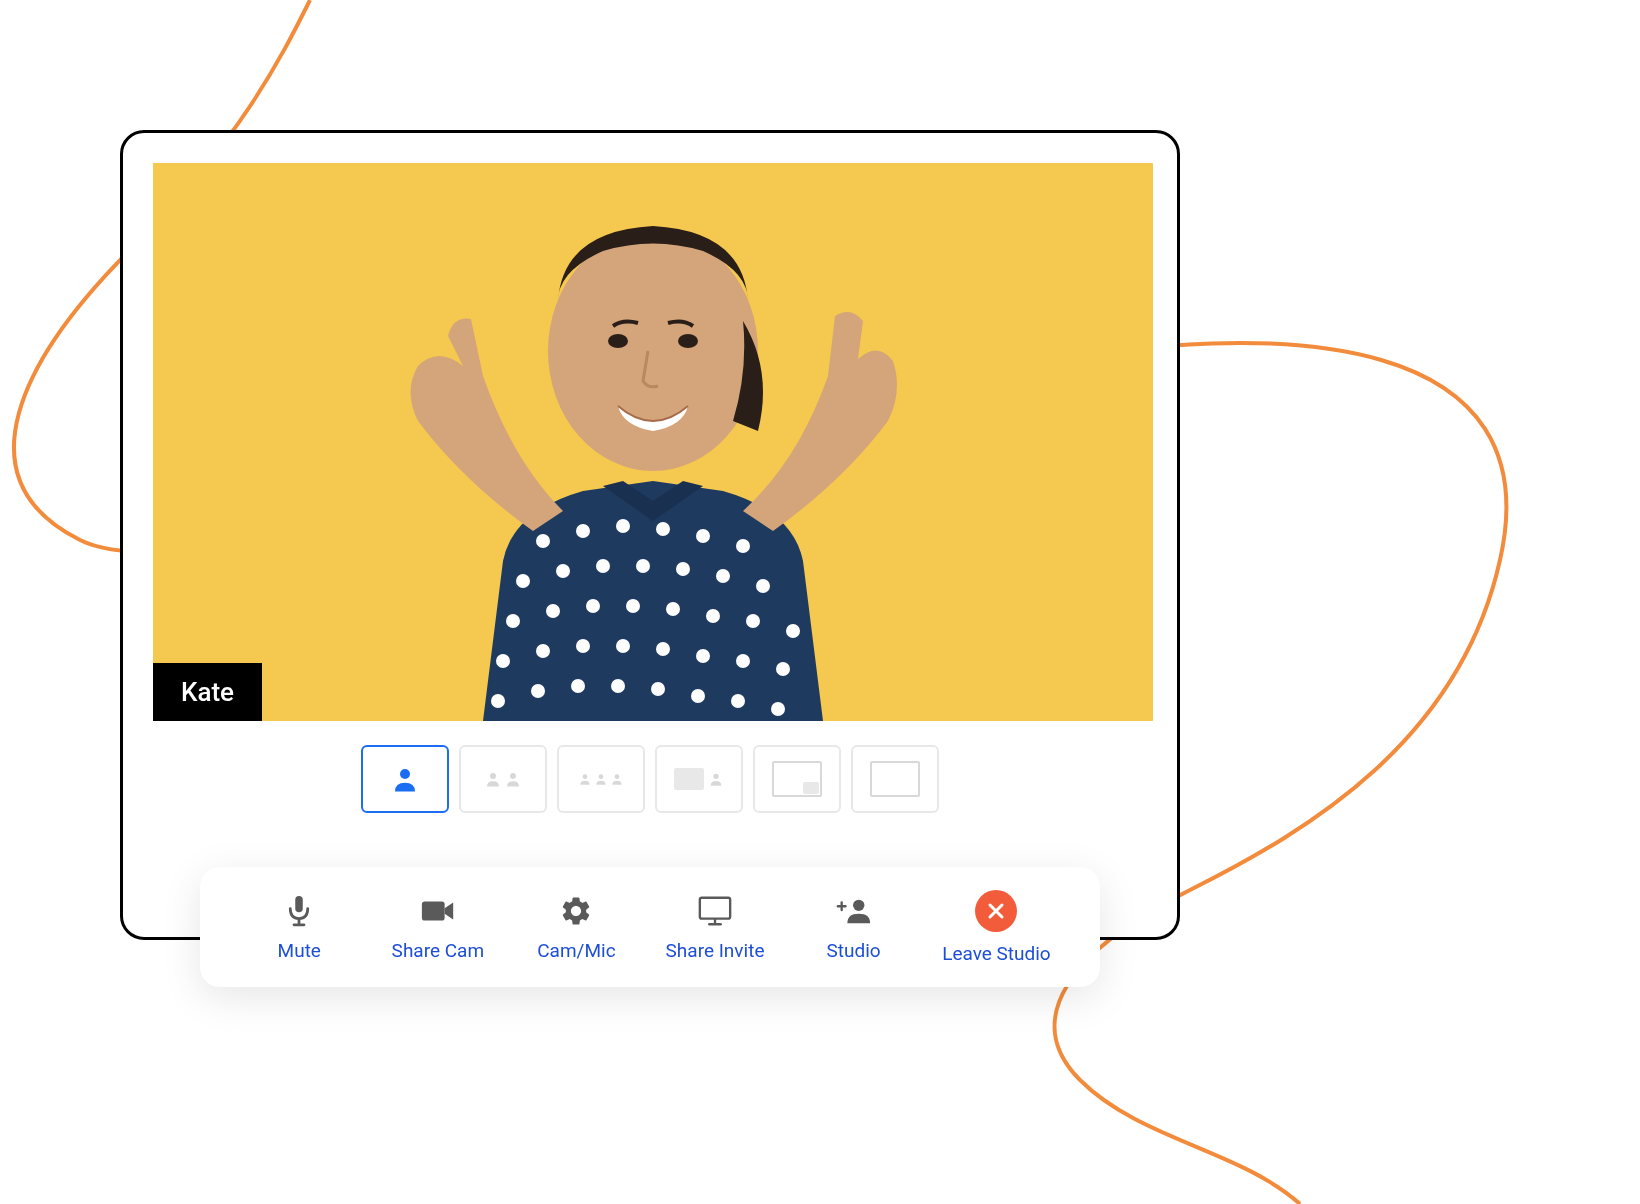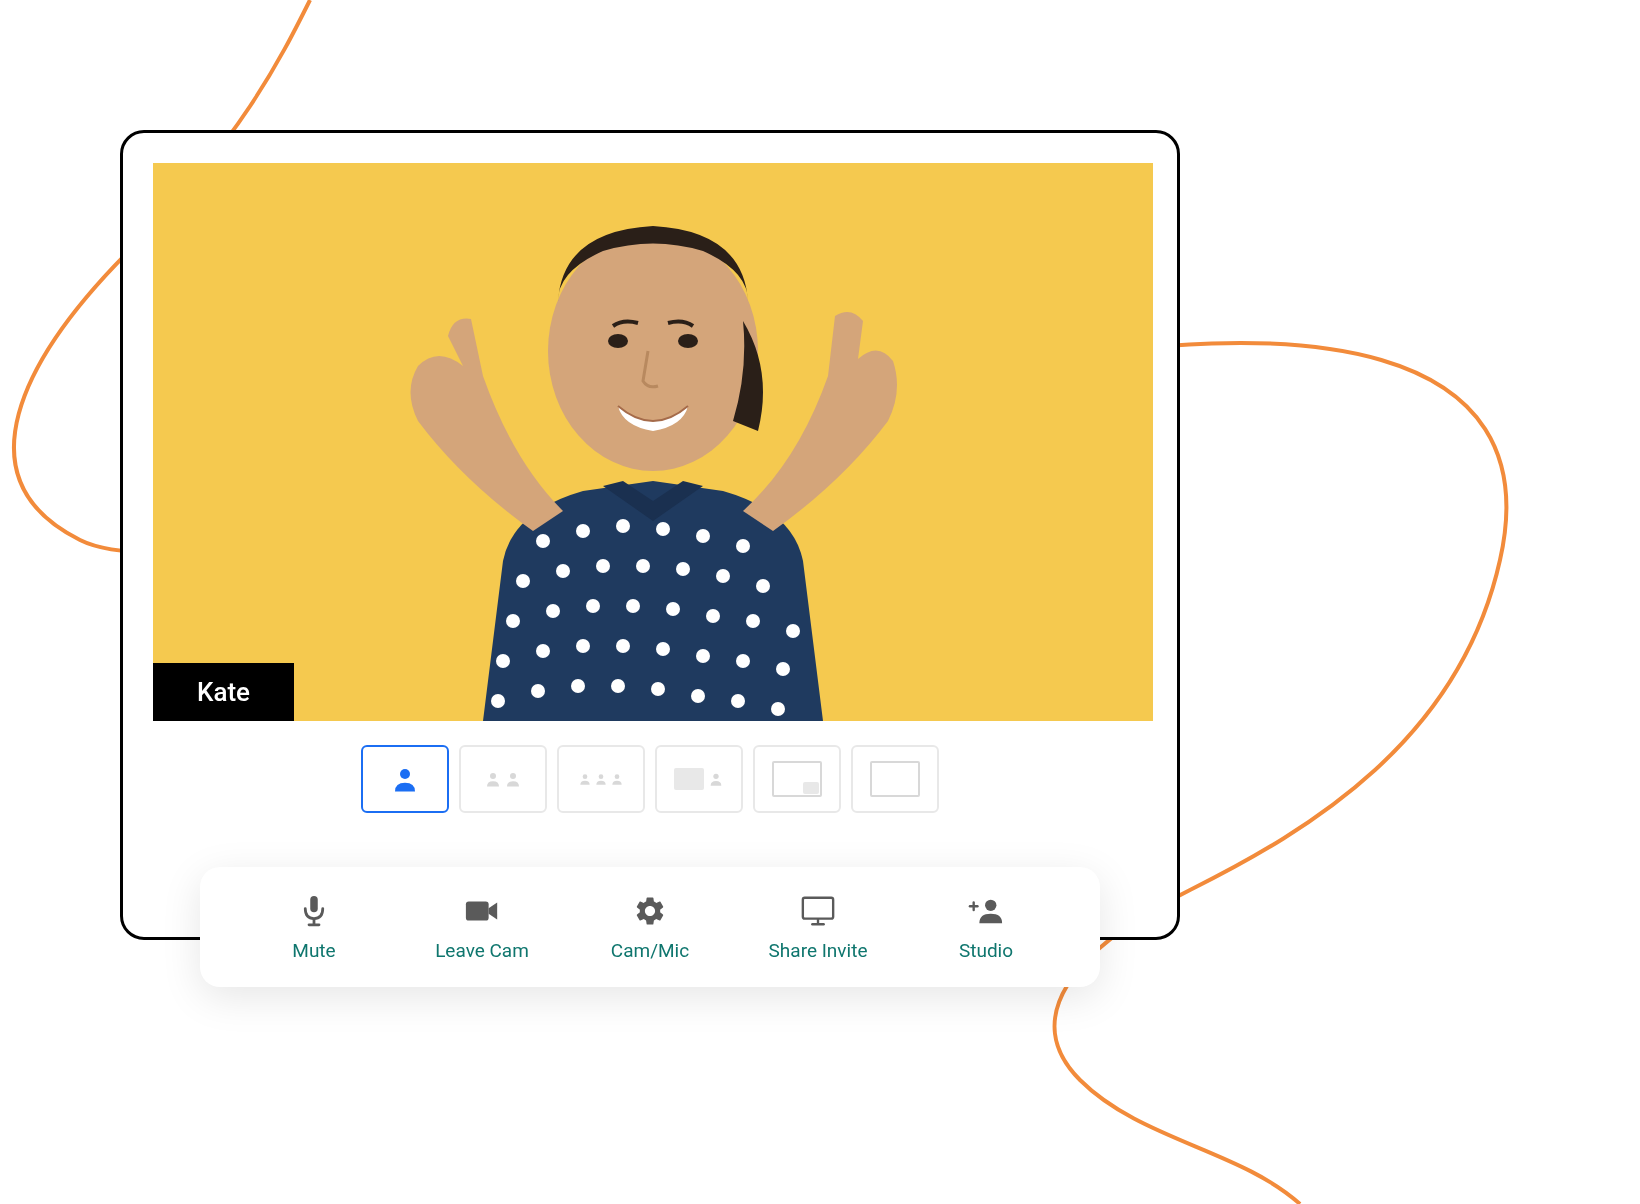--- a/index.html
+++ b/index.html
@@ -63,21 +63,21 @@
       height: 500px;
       position: relative;
     }
     
     .name-badge {
       position: absolute;
       left: 0;
       bottom: 0;
       background: #000000;
       color: #ffffff;
-      padding: 14px 44px;
+      padding: 14px 28px;
       font-size: 26px;
       font-weight: 500;
     }
     
     .layout-selector {
       position: absolute;
       left: 50%;
       top: 612px;
       transform: translateX(-50%);
       display: flex;
@@ -153,21 +153,21 @@
     .toolbar-icon {
       width: 36px;
       height: 36px;
       display: flex;
       align-items: center;
       justify-content: center;
     }
     
     .toolbar-label {
       font-size: 19px;
-      color: #0f766e;
+      color: #1d4ed8;
       white-space: nowrap;
     }
     
     .leave-icon-circle {
       width: 42px;
       height: 42px;
       border-radius: 50%;
       background: #f25c3a;
       display: flex;
       align-items: center;
@@ -323,21 +323,21 @@
       <span class="toolbar-label">Mute</span>
     </div>
 
     <div class="toolbar-button">
       <div class="toolbar-icon">
         <svg width="38" height="28" viewBox="0 0 38 28" fill="#5a5a5a">
           <rect x="2" y="4" width="24" height="20" rx="3"></rect>
           <path d="M 26 11 L 35 5 L 35 23 L 26 17 Z"></path>
         </svg>
       </div>
-      <span class="toolbar-label">Leave Cam</span>
+      <span class="toolbar-label">Share Cam</span>
     </div>
 
     <div class="toolbar-button">
       <div class="toolbar-icon">
         <svg width="34" height="34" viewBox="0 0 24 24" fill="#5a5a5a">
           <path d="M19.14,12.94c0.04-0.3,0.06-0.61,0.06-0.94c0-0.32-0.02-0.64-0.07-0.94l2.03-1.58c0.18-0.14,0.23-0.41,0.12-0.61 l-1.92-3.32c-0.12-0.22-0.37-0.29-0.59-0.22l-2.39,0.96c-0.5-0.38-1.03-0.7-1.62-0.94L14.4,2.81c-0.04-0.24-0.24-0.41-0.48-0.41 h-3.84c-0.24,0-0.43,0.17-0.47,0.41L9.25,5.35C8.66,5.59,8.12,5.92,7.63,6.29L5.24,5.33c-0.22-0.08-0.47,0-0.59,0.22L2.74,8.87 C2.62,9.08,2.66,9.34,2.86,9.48l2.03,1.58C4.84,11.36,4.8,11.69,4.8,12s0.02,0.64,0.07,0.94l-2.03,1.58 c-0.18,0.14-0.23,0.41-0.12,0.61l1.92,3.32c0.12,0.22,0.37,0.29,0.59,0.22l2.39-0.96c0.5,0.38,1.03,0.7,1.62,0.94l0.36,2.54 c0.05,0.24,0.24,0.41,0.48,0.41h3.84c0.24,0,0.44-0.17,0.47-0.41l0.36-2.54c0.59-0.24,1.13-0.56,1.62-0.94l2.39,0.96 c0.22,0.08,0.47,0,0.59-0.22l1.92-3.32c0.12-0.22,0.07-0.47-0.12-0.61L19.14,12.94z M12,15.6c-1.98,0-3.6-1.62-3.6-3.6 s1.62-3.6,3.6-3.6s3.6,1.62,3.6,3.6S13.98,15.6,12,15.6z"></path>
         </svg>
       </div>
       <span class="toolbar-label">Cam/Mic</span>
     </div>
@@ -358,16 +358,25 @@
         <svg width="38" height="30" viewBox="0 0 38 30" fill="#5a5a5a">
           <circle cx="24" cy="9" r="6"></circle>
           <path d="M 12 28 Q 12 18, 24 18 Q 36 18, 36 28 Z"></path>
           <line x1="6" y1="6" x2="6" y2="14" stroke="#5a5a5a" stroke-width="2.5" stroke-linecap="round"></line>
           <line x1="2" y1="10" x2="10" y2="10" stroke="#5a5a5a" stroke-width="2.5" stroke-linecap="round"></line>
         </svg>
       </div>
       <span class="toolbar-label">Studio</span>
     </div>
 
+    <div class="toolbar-button">
+      <div class="leave-icon-circle">
+        <svg width="18" height="18" viewBox="0 0 18 18">
+          <line x1="3" y1="3" x2="15" y2="15" stroke="#ffffff" stroke-width="3" stroke-linecap="round"></line>
+          <line x1="15" y1="3" x2="3" y2="15" stroke="#ffffff" stroke-width="3" stroke-linecap="round"></line>
+        </svg>
+      </div>
+      <span class="toolbar-label">Leave Studio</span>
+    </div>
 
   </div>
 
 </div>
 
 </body></html>

